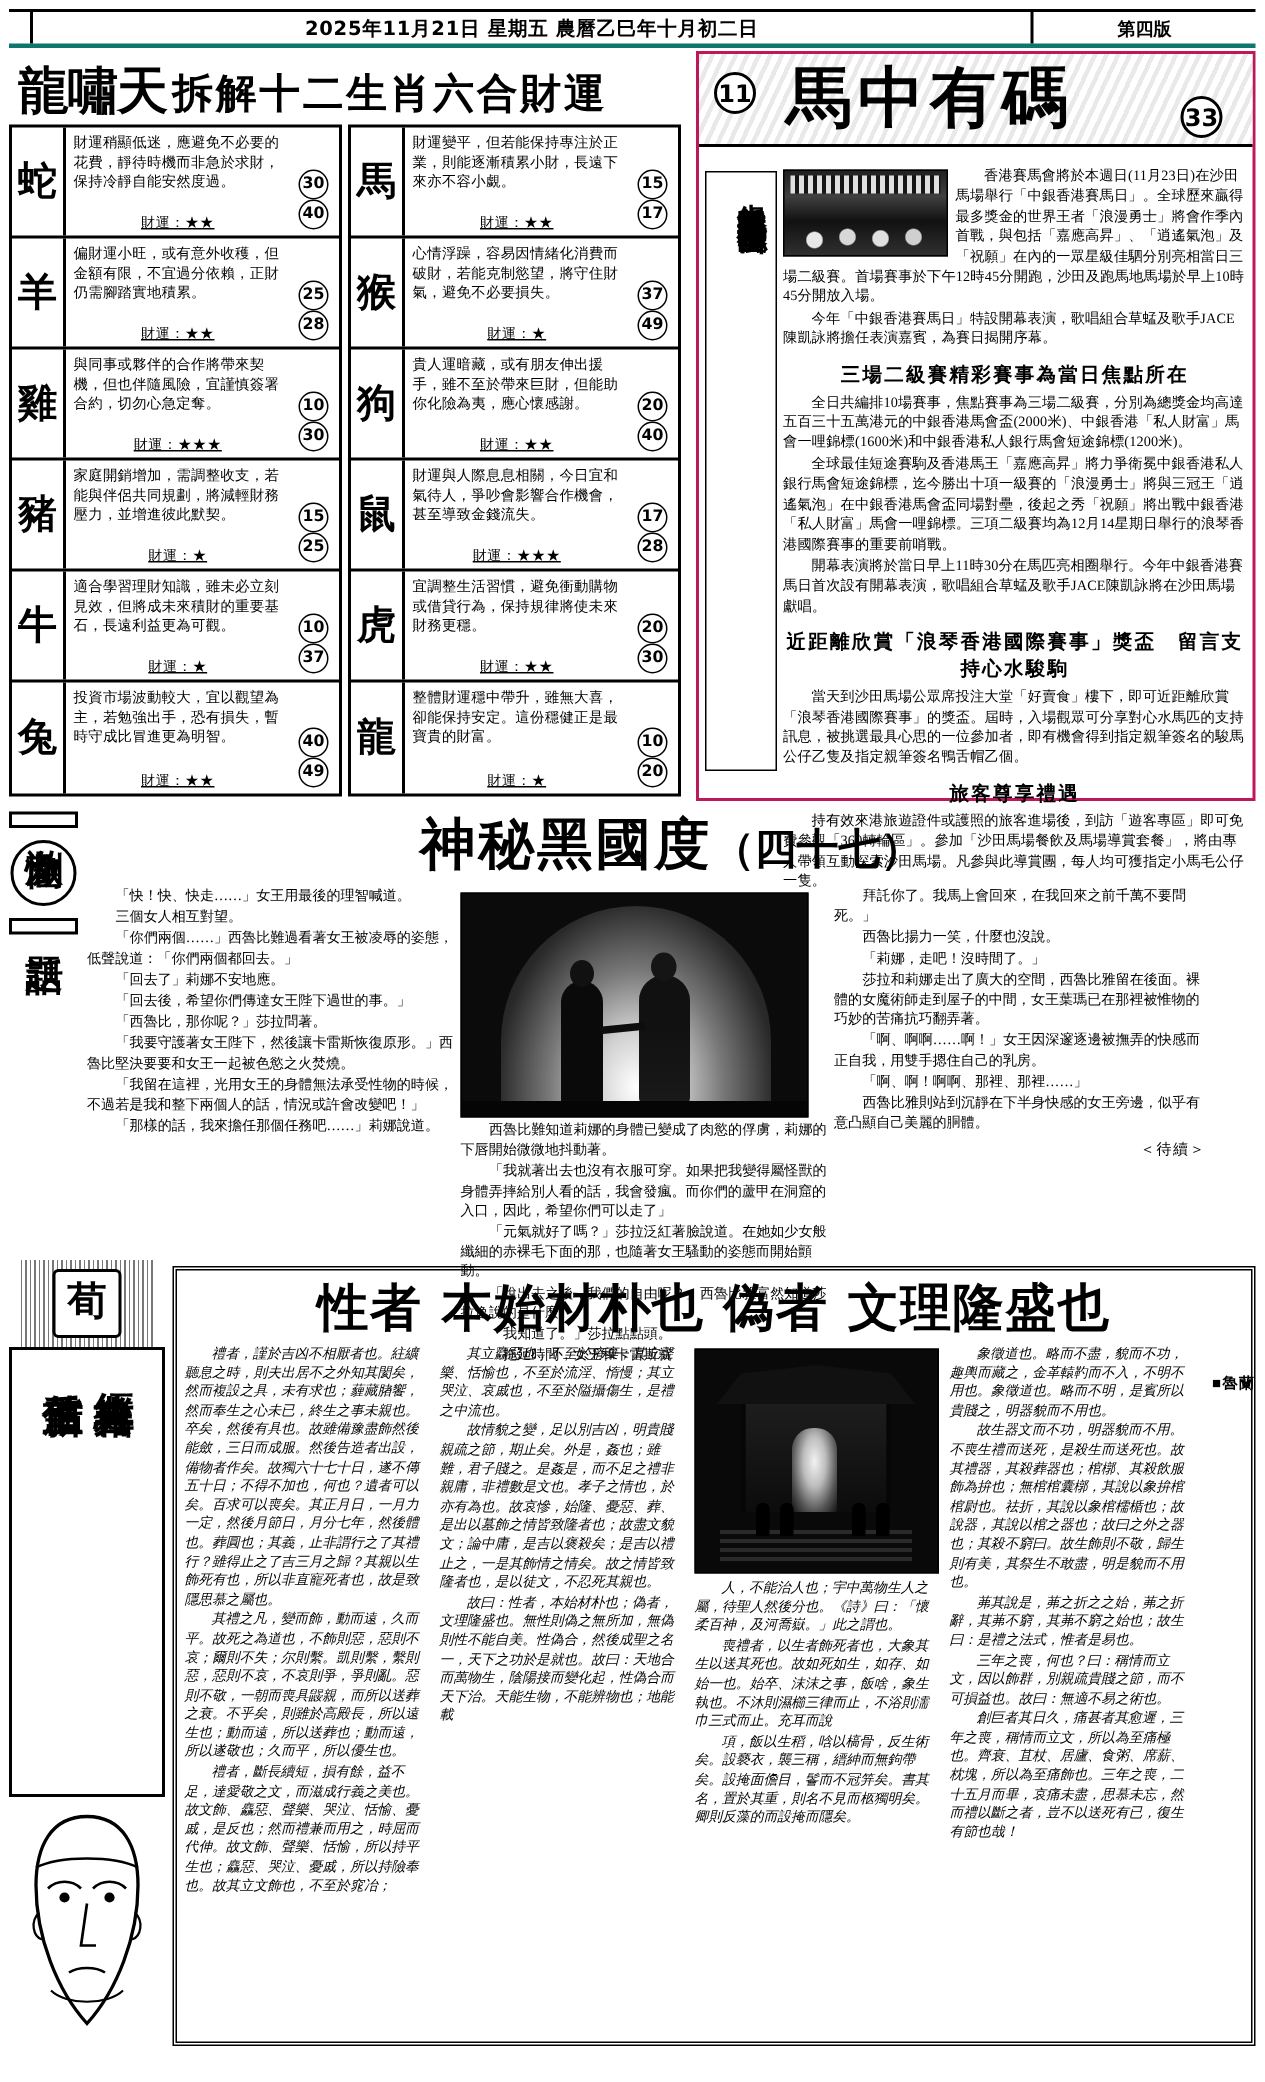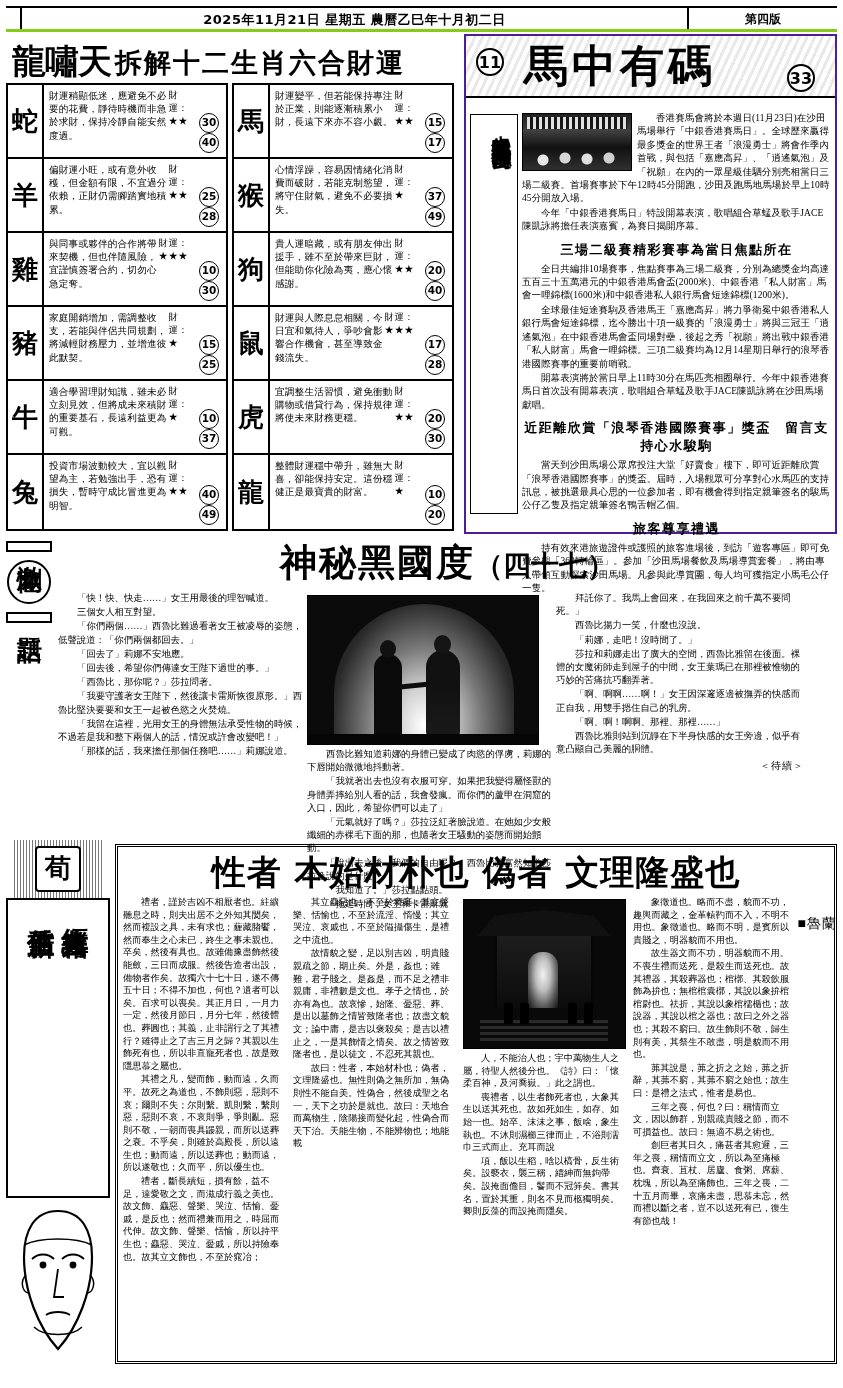--- a/index.html
+++ b/index.html
@@ -10,21 +10,21 @@
     font-family: "Liberation Serif", "DejaVu Serif", serif;
     color: #000;
     overflow: hidden;
     position: relative;
   }
   .page { width:843px; height:1388px; position:relative; padding:0 6px; }
 
   
   .masthead {
     display:flex; align-items:stretch; height:26px; margin:6px 0 2px 0;
-    border-top:2px solid #000; border-bottom:3px solid #84cc16;
+    border-top:2px solid #000; border-bottom:3px solid #0f766e;
   }
   .masthead-left { width:16px; border-right:2px solid #000; }
   .masthead-date {
     flex:1; text-align:center; font-weight:bold; font-size:13px;
     letter-spacing:0.5px; line-height:23px; white-space:nowrap;
     font-family:"DejaVu Sans","Liberation Sans",sans-serif;
   }
   .masthead-edition {
     width:150px; text-align:center; font-weight:bold; font-size:12px;
     line-height:23px; border-left:2px solid #000;
@@ -52,37 +52,37 @@
   .zrow { display:flex; border-bottom:2px solid #000; height:74px; }
   .zrow:last-child { border-bottom:none; }
   .zsign {
     width:36px; border-right:2px solid #000; display:flex;
     align-items:center; justify-content:center;
     font-size:26px; font-weight:bold; line-height:1;
     -webkit-text-stroke: 0px;
     font-family:"DejaVu Sans","Liberation Sans",sans-serif;
   }
   .ztext {
-    flex:1; padding:4px 4px 2px 5px; display:flex; flex-direction:row;
+    flex:1; padding:4px 4px 2px 5px; display:flex; flex-direction:column;
     justify-content:space-between;
   }
   .zbody { font-size:9.6px; line-height:13.2px; letter-spacing:0.2px; }
-  .zluck { font-size:9.3px; text-align:left; letter-spacing:0.5px; }
+  .zluck { font-size:9.3px; text-align:center; letter-spacing:0.5px;text-decoration:underline; }
   .znums {
     width:34px; border-left:0; display:flex; flex-direction:column;
     align-items:center; justify-content:flex-end; padding:4px 0;
   }
   .ball {
     width:20px; height:20px; border:1.6px solid #000; border-radius:50%;
     font-size:10.5px; line-height:17px; text-align:center; font-weight:bold;
     font-family:"DejaVu Sans","Liberation Sans",sans-serif;
   }
 
   
-  .race-block { width:373px; border:2px solid #4c1d95; position:relative; }
+  .race-block { width:373px; border:2px solid #be185d; position:relative; }
   .race-head { height:62px; position:relative; border-bottom:2px solid #000;
     background:
       repeating-linear-gradient(115deg, #e9e9e9 0 3px, #ffffff 3px 7px); overflow:hidden;}
   .race-title {
     position:absolute; left:58px; top:2px; font-size:44px; font-weight:bold;
     letter-spacing:4px; line-height:56px;
     font-family:"DejaVu Serif","Liberation Serif",serif;
   }
   .race-ball-l {
     position:absolute; left:10px; top:12px; width:28px; height:28px;
@@ -167,21 +167,21 @@
     background: radial-gradient(ellipse at 50% 85%, #ffffff 0%, #cfcfcf 22%, #7a7a7a 45%, #2a2a2a 72%, #0b0b0b 100%);
   }
   .fig { position:absolute; bottom:0; background:#0a0a0a; }
   .fig-l { left:66px; bottom:6px; width:28px; height:84px; border-radius:14px 14px 4px 4px; }
   .fig-r { left:118px; bottom:6px; width:34px; height:88px; border-radius:17px 17px 6px 6px;
            background:linear-gradient(#111,#111 40%,#1a1a1a); }
   .fig-head-l { position:absolute; left:72px; bottom:86px; width:16px; height:18px; background:#111; border-radius:50%; }
   .fig-head-r { position:absolute; left:126px; bottom:90px; width:17px; height:19px; background:#151515; border-radius:50%; }
   .fig-arm { position:absolute; left:92px; bottom:56px; width:30px; height:5px; background:#0d0d0d; transform:rotate(-6deg); }
   .illus-floor { position:absolute; left:0; bottom:0; width:100%; height:10px; background:#050505; }
-  .byline { text-align:right; font-size:14px; font-weight:normal; margin-top:3px; letter-spacing:1px;}
+  .byline { text-align:right; font-size:10px; font-weight:bold; margin-top:3px; letter-spacing:1px;}
   .contd { text-align:right; font-size:10px; letter-spacing:1px; margin-top:3px; }
 
   
   .bot-area { margin-top:8px; display:flex; height:520px; }
   .bot-left { width:104px; margin-right:5px; position:relative; }
   .seal {
     width:46px; height:46px; border:2.5px solid #000; border-radius:4px;
     margin:2px auto 0 auto; text-align:center; font-size:26px; line-height:41px;
     font-weight:bold; background:#fff; position:relative; z-index:2;
     font-family:"DejaVu Serif","Liberation Serif",serif;
@@ -206,21 +206,21 @@
   }
   .face svg { display:block; }
   .bot-right { flex:1; border:3px double #000; border-width:3px; padding:4px 5px 3px 5px; }
   .bot-title {
     text-align:center; font-weight:bold; font-size:34px; letter-spacing:1px;
     line-height:40px; margin:1px 0 4px 0; white-space:nowrap;
     font-family:"DejaVu Serif","Liberation Serif",serif;
   }
   .bot-cols { display:flex; gap:7px; }
   .bcol { width:163px; }
-  .bcol p { font-size:9.2px; line-height:12.6px; margin:0 0 1px 0; text-indent:18px; }
+  .bcol p { font-size:9.2px; line-height:12.6px; margin:0 0 1px 0; text-indent:18px;font-style:italic; }
   .bot-illus {
     width:100%; height:150px; margin:3px 0; background:#090909;
     border:1px solid #000; position:relative; overflow:hidden;
   }
   .temple-roof {
     position:absolute; left:14px; top:10px; width:132px; height:26px; background:#111;
     clip-path: polygon(0% 100%, 12% 22%, 50% 0%, 88% 22%, 100% 100%);
   }
   .temple-body {
     position:absolute; left:30px; top:36px; width:100px; height:72px;

